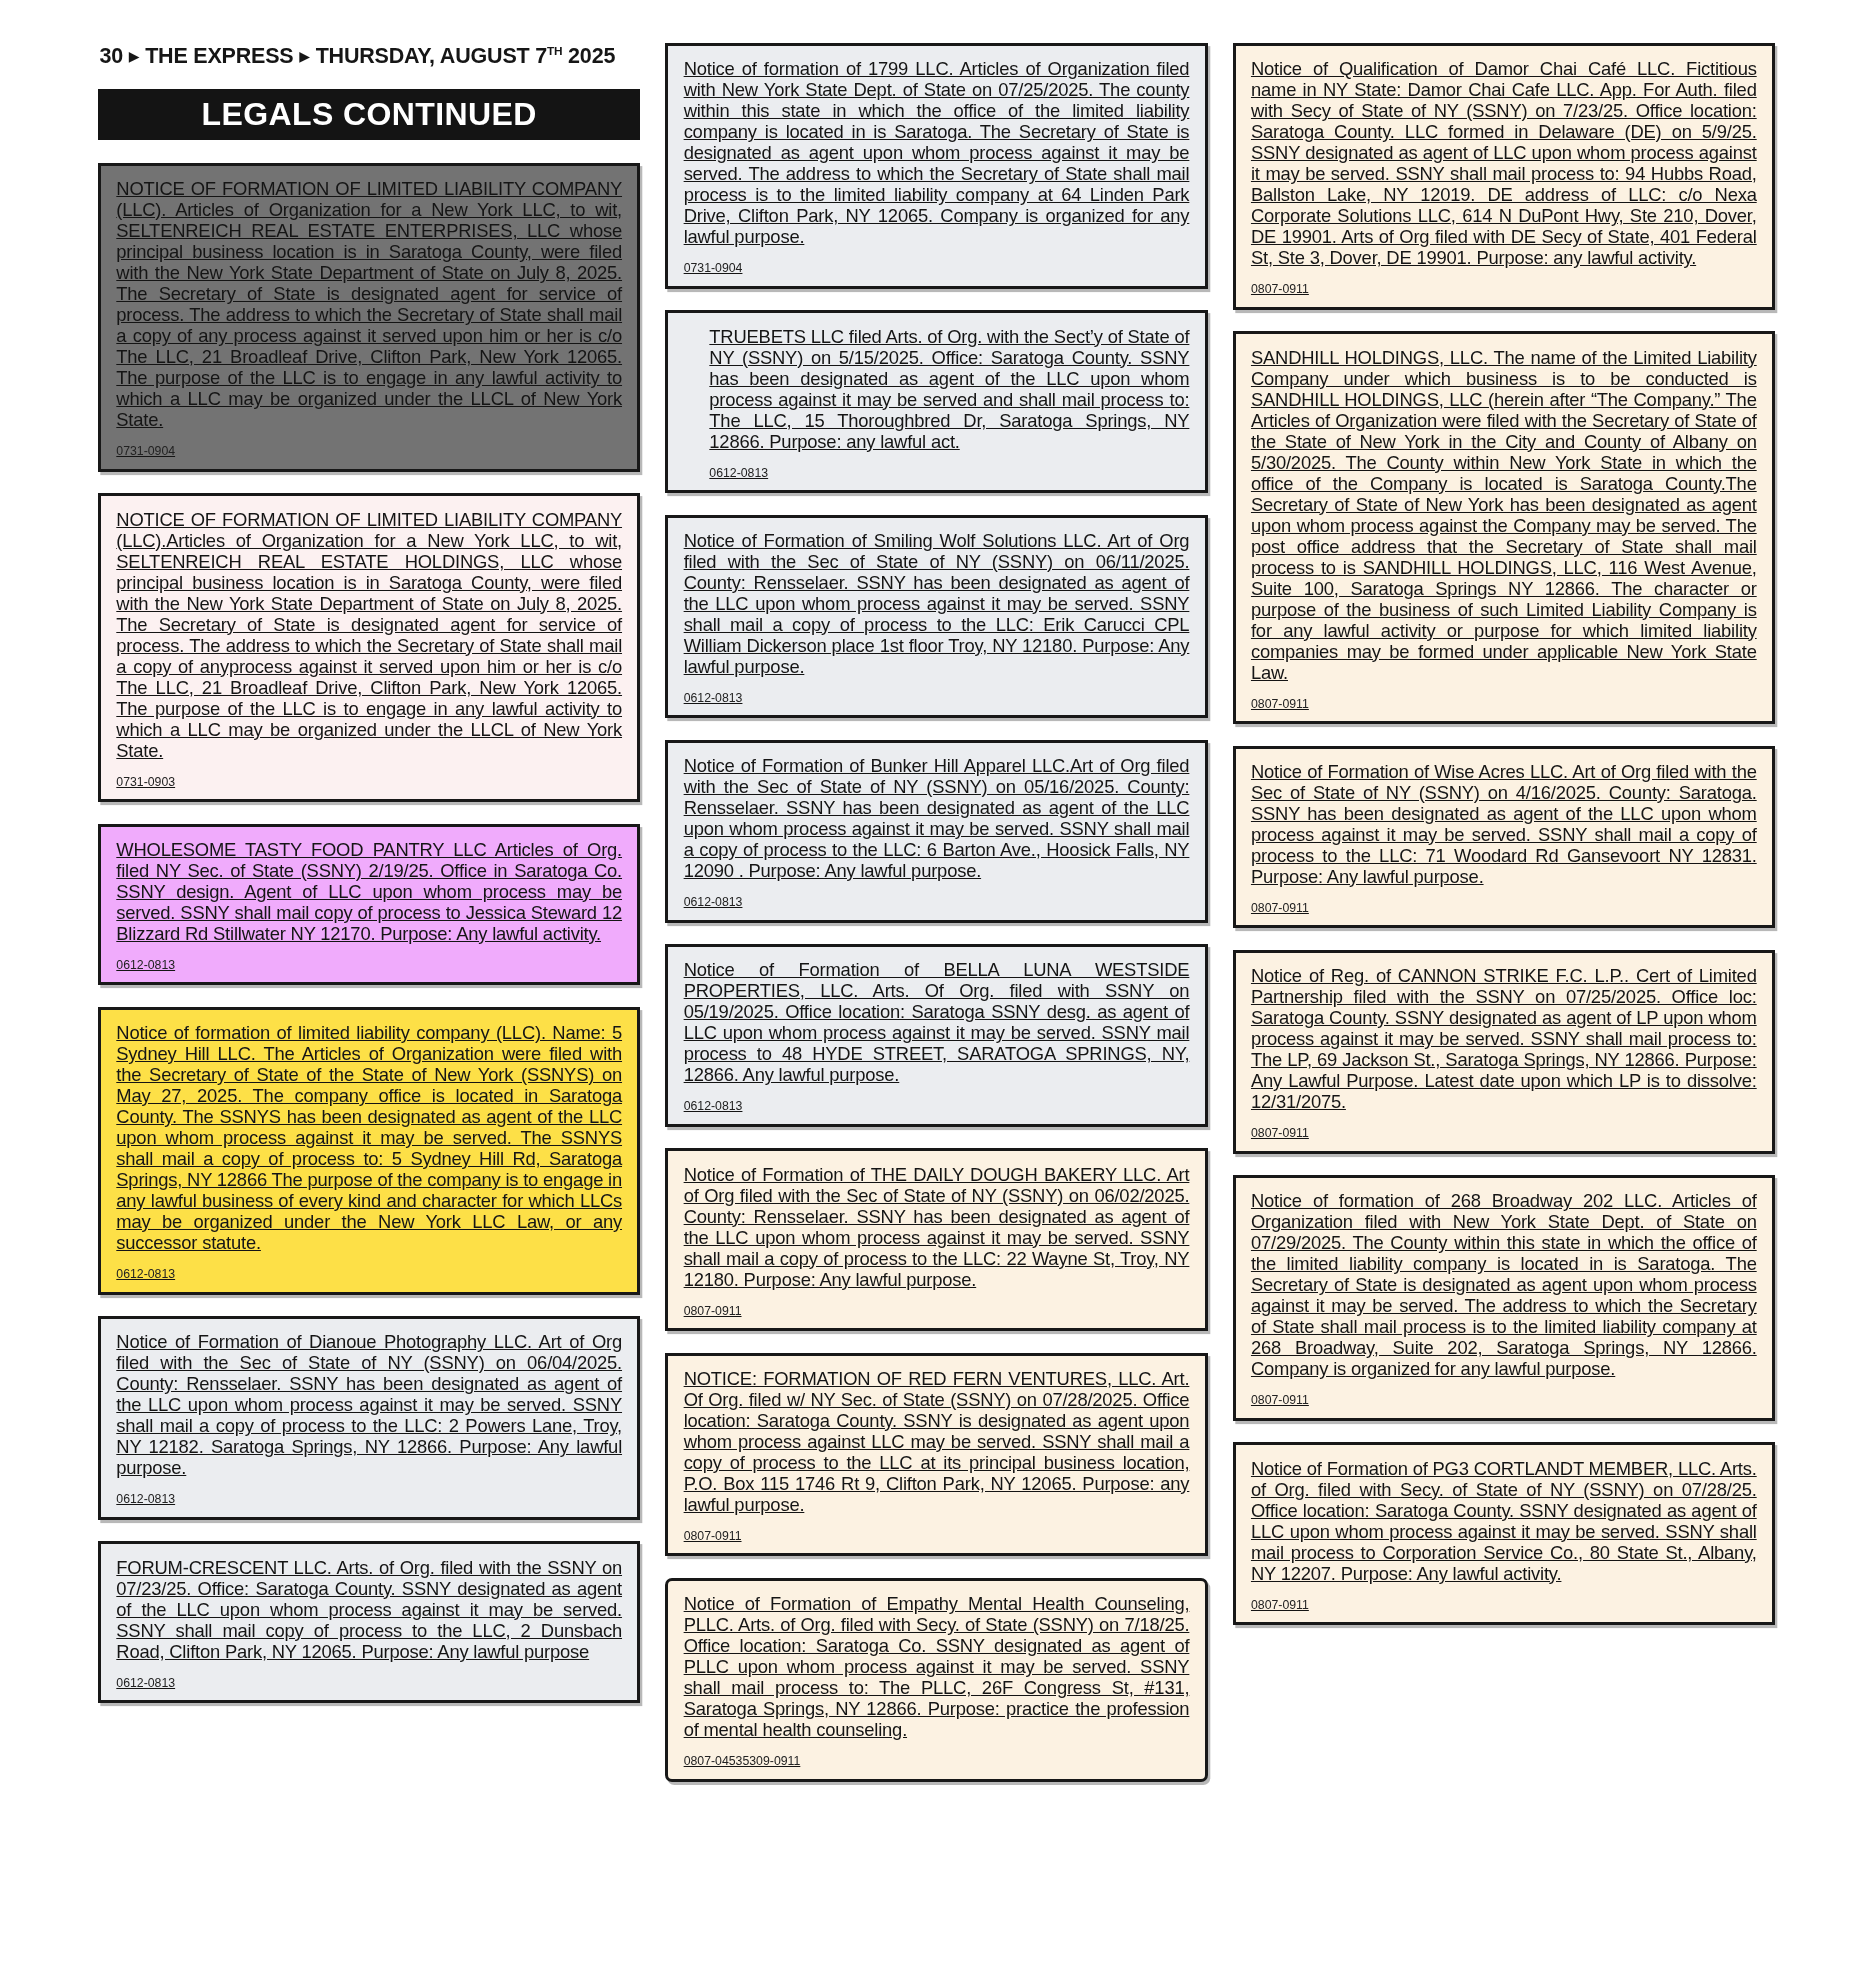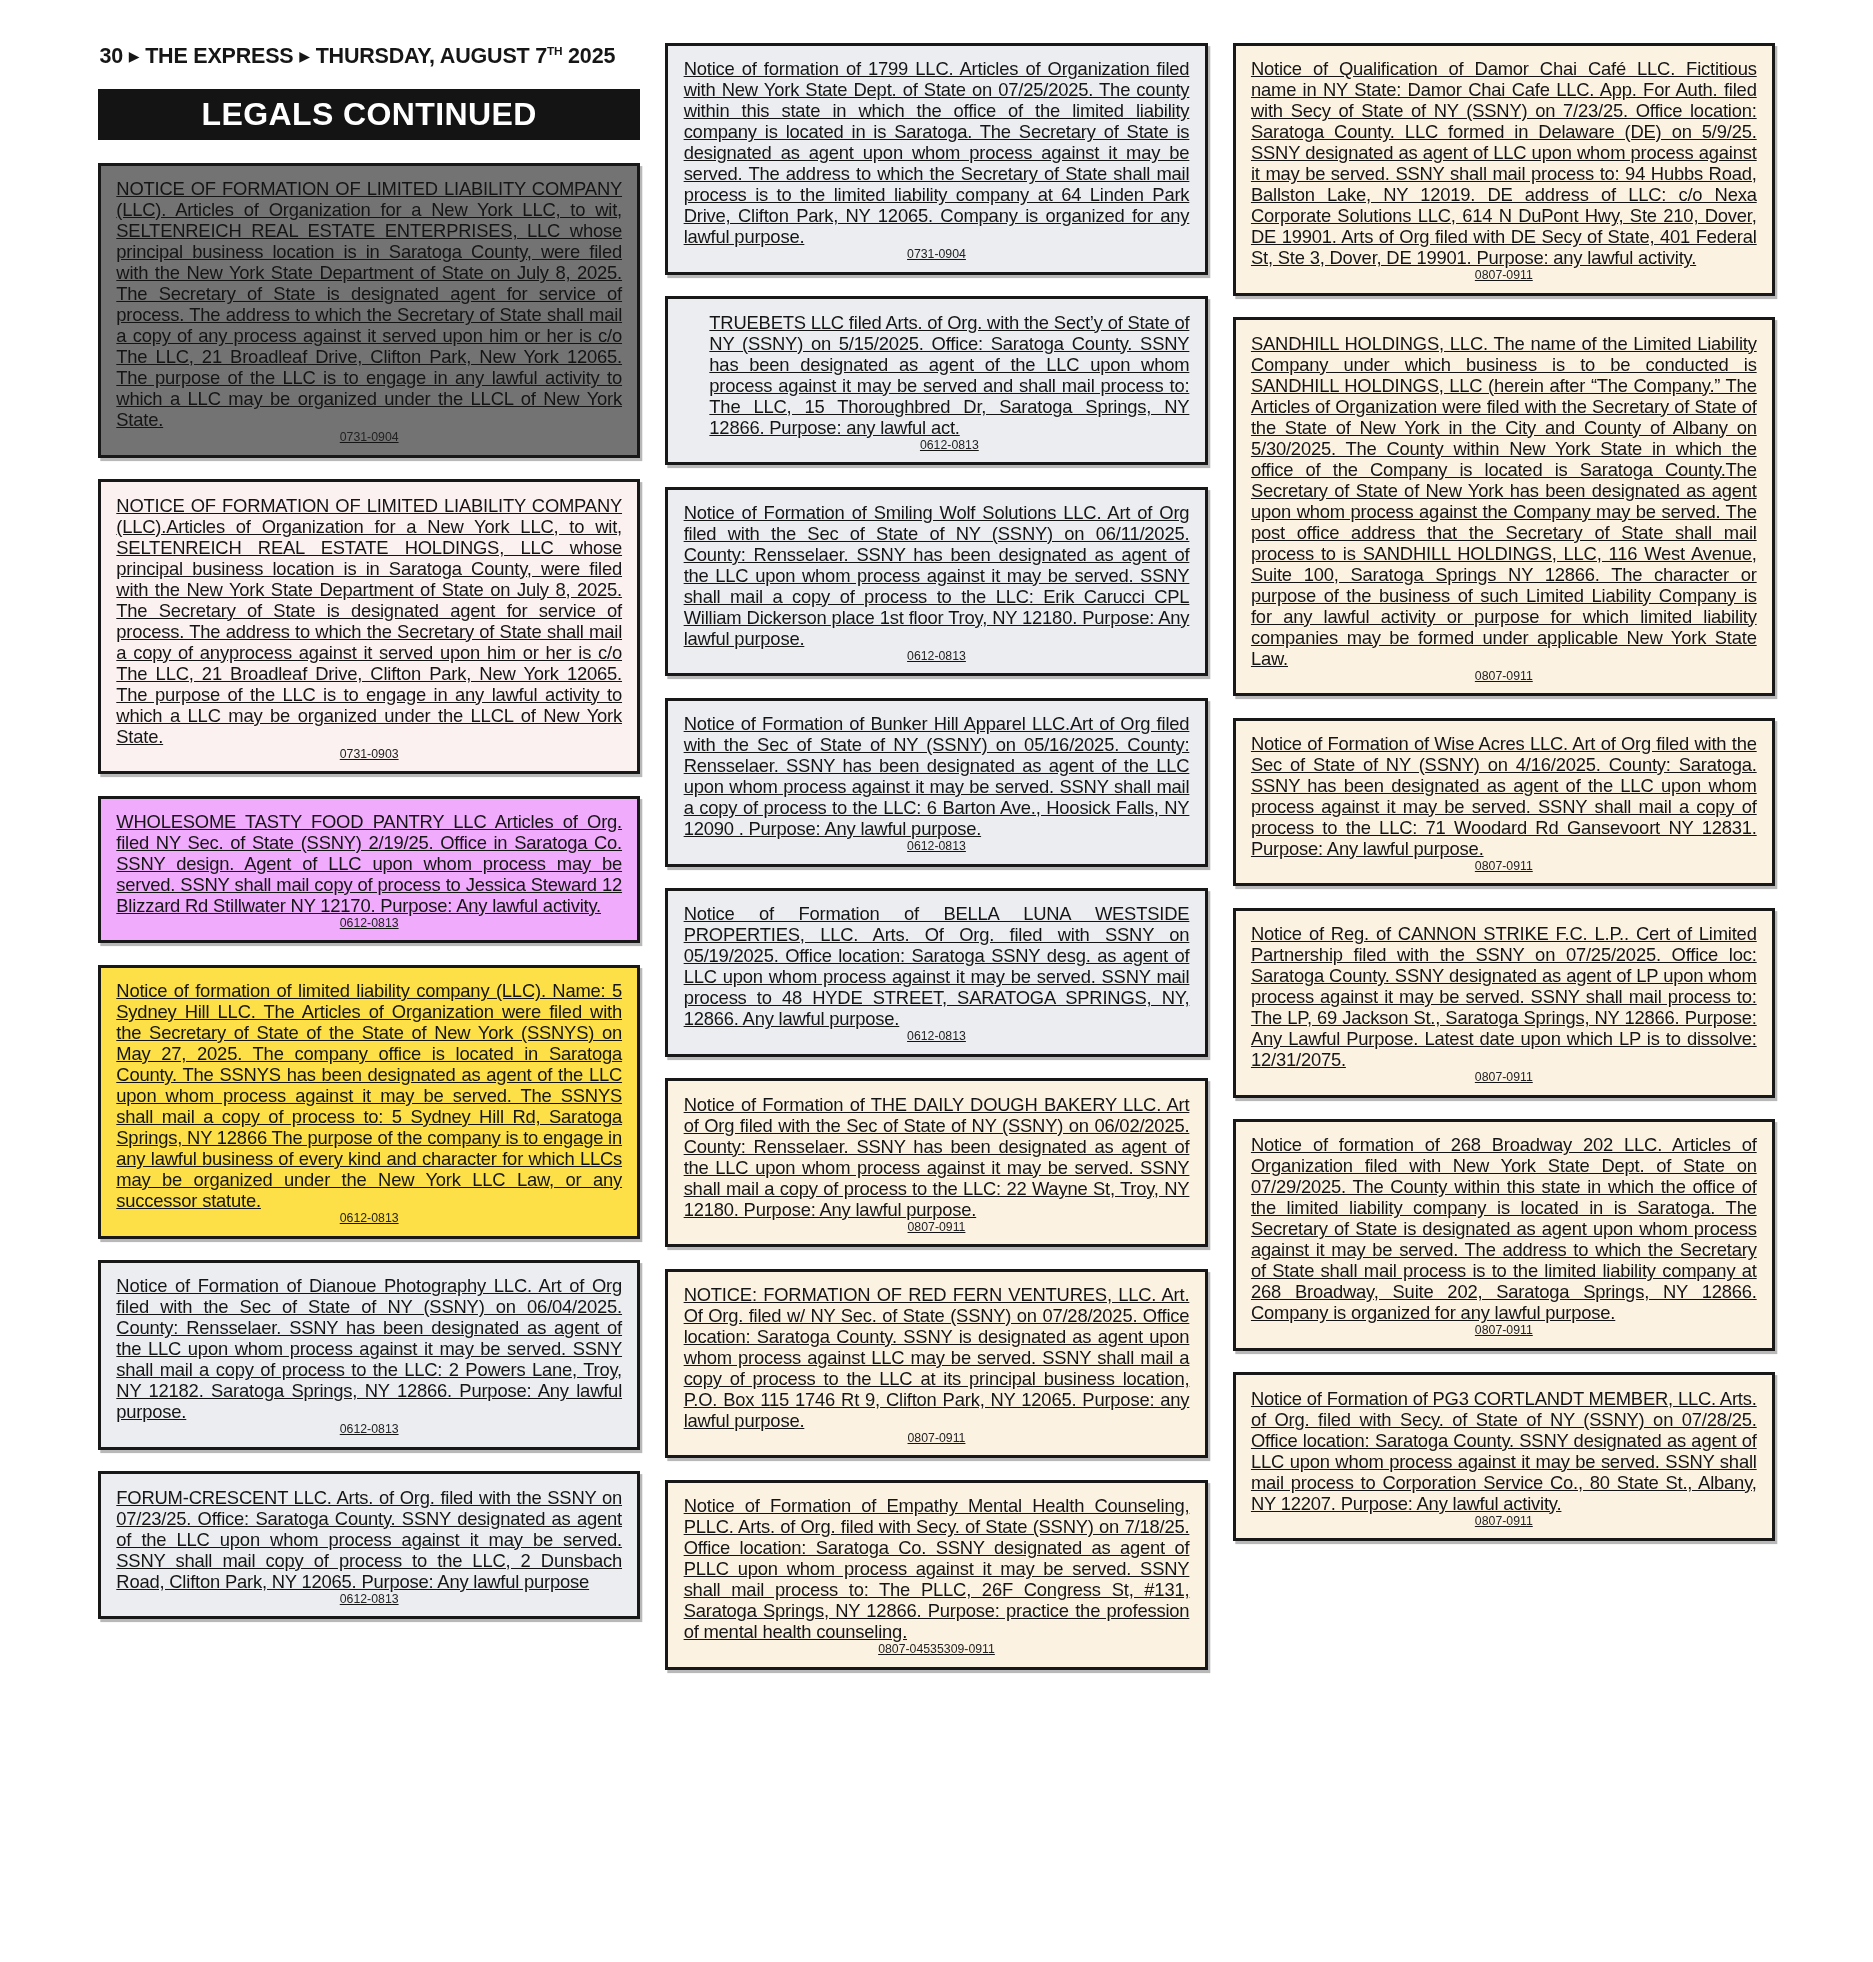--- a/index.html
+++ b/index.html
@@ -60,22 +60,22 @@
   .notice-text {
     font-size: 18.4px;
     line-height: 21px;
     letter-spacing: -0.2px;
     text-align: justify;
     color: #151515;
   }
   .notice-code {
     font-size: 12.3px;
     line-height: 15.3px;
-    margin-top: 0;
-    text-align: center;
+    margin-top: 14px;
+    text-align: left;
     color: #222222;
   }
 </style>
 </head>
 <body>
 
 <div class="page">
   <div class="columns">
 
     <div class="col">
@@ -148,21 +148,21 @@
   <div class="notice" style="background: rgb(252, 242, 226);">
     <div class="notice-text">Notice of Formation of THE DAILY DOUGH BAKERY LLC. Art of Org filed with the Sec of State of NY (SSNY) on 06/02/2025.  County: Rensselaer. SSNY has been designated as agent of the LLC upon whom process against it may be served.  SSNY shall mail a copy of process to the LLC: 22 Wayne St, Troy, NY 12180. Purpose: Any lawful purpose.</div>
     <div class="notice-code">0807-0911</div>
   </div>
 
   <div class="notice" style="background: rgb(252, 242, 226);">
     <div class="notice-text">NOTICE: FORMATION OF RED FERN VENTURES, LLC. Art. Of Org. filed w/ NY Sec. of State (SSNY) on 07/28/2025. Office location: Saratoga County. SSNY is designated as agent upon whom process against LLC may be served.  SSNY shall mail a copy of process to the LLC at its principal business location, P.O. Box 115 1746 Rt 9, Clifton Park, NY 12065. Purpose: any lawful purpose.</div>
     <div class="notice-code">0807-0911</div>
   </div>
 
-  <div class="notice" style="background: rgb(252, 242, 226);">
+  <div class="notice" style="background: rgb(252, 242, 226); border-radius: 7px;">
     <div class="notice-text">Notice of Formation of Empathy Mental Health Counseling, PLLC. Arts. of Org. filed with Secy. of State (SSNY) on 7/18/25. Office location: Saratoga Co. SSNY designated as agent of PLLC upon whom process against it may be served. SSNY shall mail process to: The PLLC, 26F Congress St, #131, Saratoga Springs, NY 12866. Purpose: practice the profession of mental health counseling.</div>
     <div class="notice-code">0807-04535309-0911</div>
   </div>
 </div>
     </div>
 
     <div class="col">
       <div class="notices" id="col-2">
   <div class="notice" style="background: rgb(252, 242, 226);">
     <div class="notice-text">Notice of Qualification of Damor Chai Café LLC. Fictitious name in NY State: Damor Chai Cafe LLC. App. For Auth. filed with Secy of State of NY (SSNY) on 7/23/25. Office location: Saratoga County. LLC formed in Delaware (DE) on 5/9/25. SSNY designated as agent of LLC upon whom process against it may be served. SSNY shall mail process to: 94 Hubbs Road, Ballston Lake, NY 12019. DE address of LLC: c/o Nexa Corporate Solutions LLC, 614 N DuPont Hwy, Ste 210, Dover, DE 19901. Arts of Org filed with DE Secy of State, 401 Federal St, Ste 3, Dover, DE 19901. Purpose: any lawful activity.</div>

